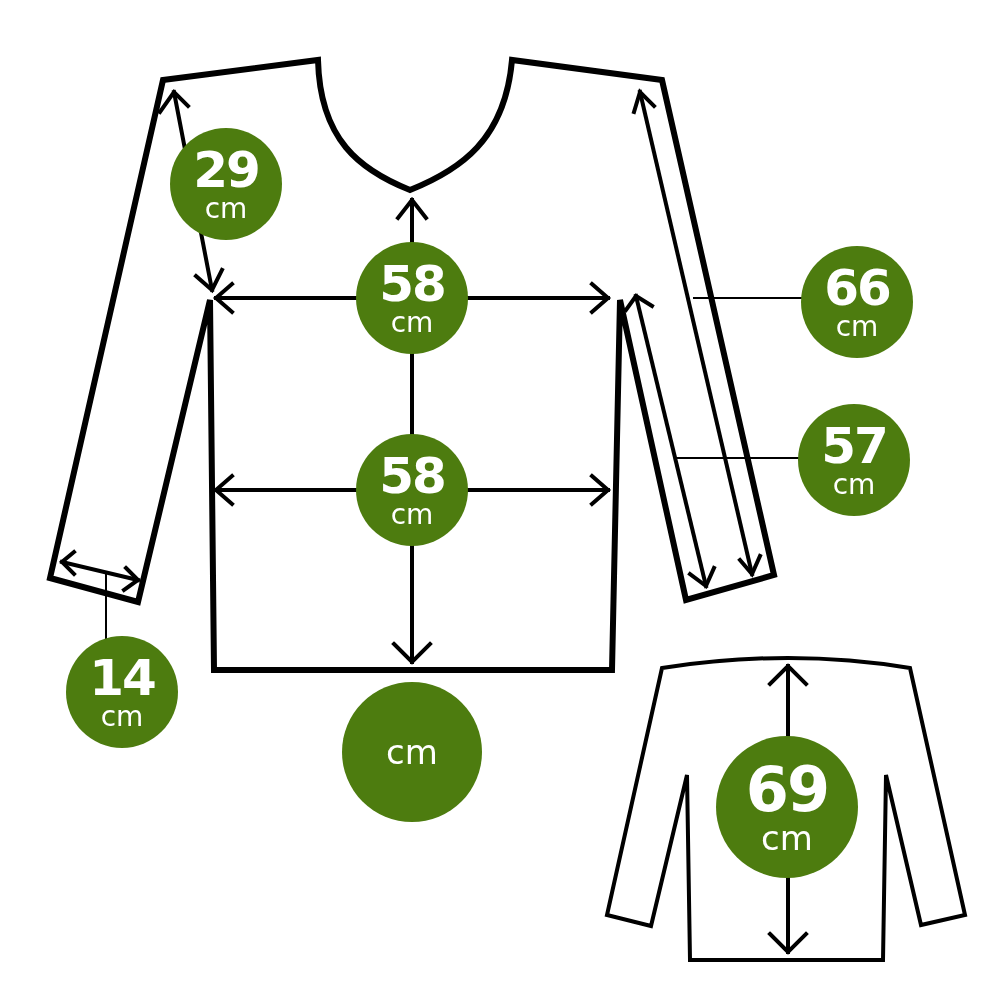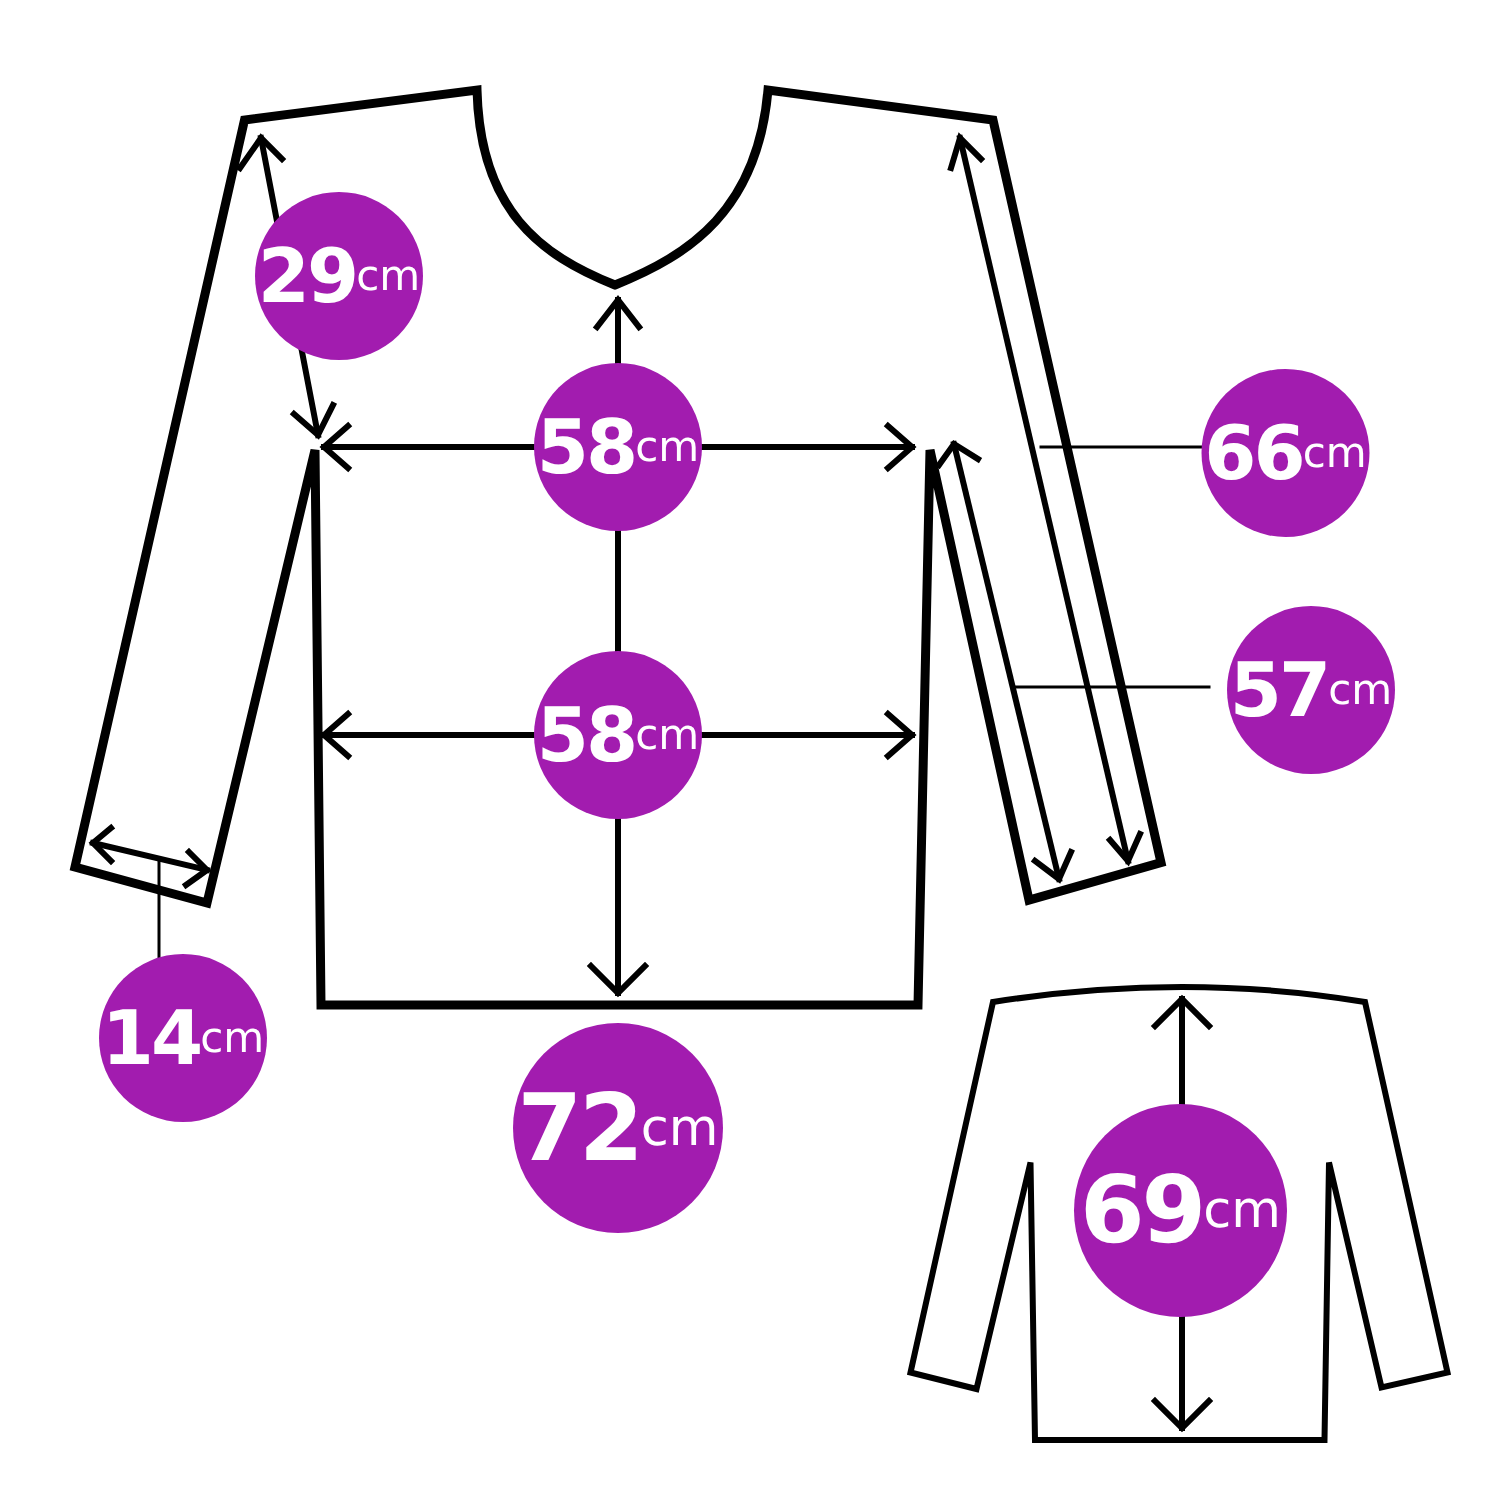--- a/index.html
+++ b/index.html
@@ -1,18 +1,18 @@
 <!DOCTYPE html>
 <html><head>
 <meta charset="utf-8">
 <style>
   html, body { margin:0; padding:0; background:#ffffff; }
   body { width:1000px; height:1000px; position:relative; overflow:hidden; font-family:"DejaVu Sans", sans-serif; }
   svg { position:absolute; left:0; top:0; }
-  .badge { position:absolute; border-radius:50%; background:#a21caf; color:#fff; display:flex; flex-direction:row; align-items:center; justify-content:center; text-align:center; }
+  .badge { position:absolute; border-radius:50%; background:#4d7c0f; color:#fff; display:flex; flex-direction:column; align-items:center; justify-content:center; text-align:center; }
   .badge .num { font-family:"DejaVu Sans", sans-serif; font-weight:bold; line-height:1; letter-spacing:-2px; }
   .badge .unit { font-family:"DejaVu Sans", sans-serif; font-weight:normal; line-height:1; }
 </style>
 </head>
 <body>
 
 <svg width="1000" height="1000" viewBox="0 0 1000 1000" xmlns="http://www.w3.org/2000/svg">
   <defs></defs>
   <g fill="none" stroke="#000" stroke-width="6" stroke-linejoin="miter">
 
@@ -68,28 +68,27 @@
   <span class="unit" style="font-size:28px;">cm</span>
 </div>
 <div class="badge" style="left:356px;top:434px;width:112px;height:112px;">
   <span class="num" style="font-size:50px;">58</span>
   <span class="unit" style="font-size:28px;">cm</span>
 </div>
 <div class="badge" style="left:801px;top:246px;width:112px;height:112px;align-items:center;">
   <span class="num" style="font-size:50px;">66</span>
   <span class="unit" style="font-size:28px;">cm</span>
 </div>
-<div class="badge" style="left:818px;top:404px;width:112px;height:112px;">
+<div class="badge" style="left:798px;top:404px;width:112px;height:112px;">
   <span class="num" style="font-size:50px;">57</span>
   <span class="unit" style="font-size:28px;">cm</span>
 </div>
 <div class="badge" style="left:66px;top:636px;width:112px;height:112px;">
   <span class="num" style="font-size:50px;">14</span>
   <span class="unit" style="font-size:28px;">cm</span>
 </div>
 <div class="badge" style="left:342px;top:682px;width:140px;height:140px;">
-  <span class="num" style="font-size:62px;">72</span>
   <span class="unit" style="font-size:34px;">cm</span>
 </div>
 <div class="badge" style="left:716px;top:736px;width:142px;height:142px;">
   <span class="num" style="font-size:62px;">69</span>
   <span class="unit" style="font-size:34px;">cm</span>
 </div>
 
 </body></html>

